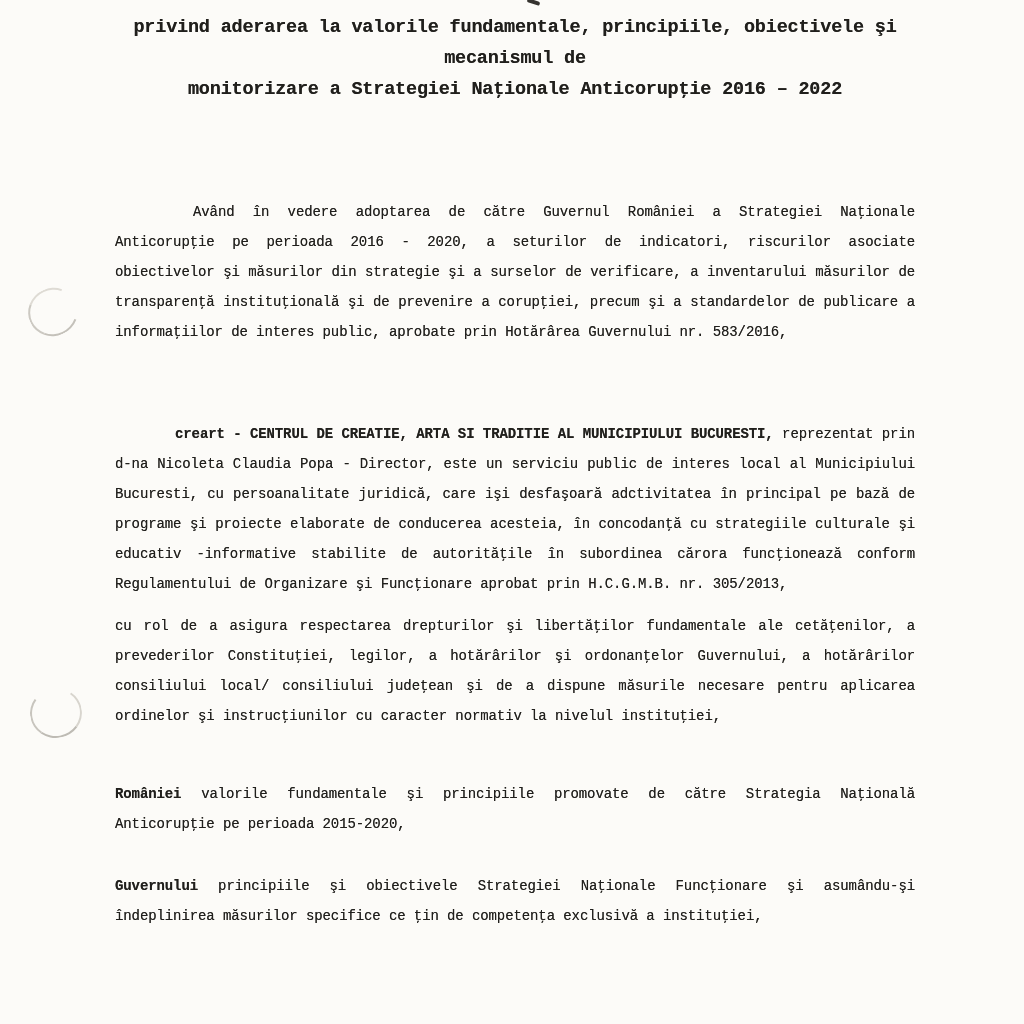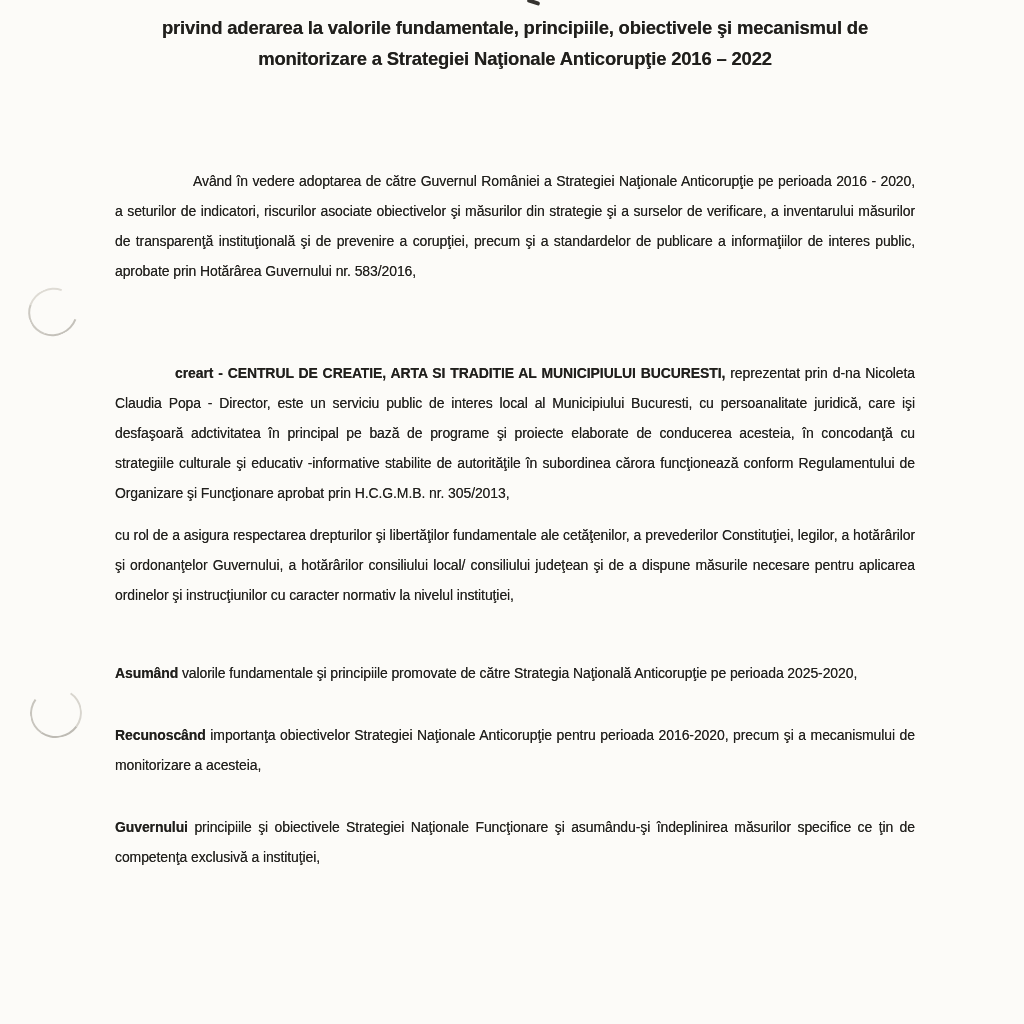--- a/index.html
+++ b/index.html
@@ -1,21 +1,21 @@
 <!DOCTYPE html>
 <html><head>
 <meta charset="utf-8">
 <style>
   html, body { margin: 0; padding: 0; }
   .page {
     position: relative;
     width: 1024px;
     height: 1024px;
     background: #fcfbf8;
-    font-family: Liberation Sans, sans-serif;
+    font-family: Liberation Mono, monospace;
     color: #201f1c;
     overflow: hidden;
   }
   .content {
     position: absolute;
     left: 115px;
     width: 800px;
     top: 0;
     text-shadow: 0 0 0.45px rgba(32,30,27,0.7);
   }
@@ -88,23 +88,22 @@
       <div>privind aderarea la valorile fundamentale, principiile, obiectivele şi mecanismul de</div>
       <div>monitorizare a Strategiei Naţionale Anticorupţie 2016 – 2022</div>
     </div>
 
     <p class="para p1"><span>Având în vedere adoptarea de către Guvernul României a Strategiei Naţionale Anticorupţie pe perioada 2016 - 2020, a seturilor de indicatori, riscurilor asociate obiectivelor şi măsurilor din strategie şi a surselor de verificare, a inventarului măsurilor de transparenţă instituţională şi de prevenire a corupţiei, precum şi a standardelor de publicare a informaţiilor de interes public, aprobate prin Hotărârea Guvernului nr. 583/2016,</span></p>
 
     <p class="para p2"><span class="b">creart - CENTRUL DE CREATIE, ARTA SI TRADITIE AL MUNICIPIULUI BUCURESTI,</span><span> reprezentat prin d-na Nicoleta Claudia Popa - Director, este un serviciu public de interes local al Municipiului Bucuresti, cu persoanalitate juridică, care işi desfaşoară adctivitatea în principal pe bază de programe şi proiecte elaborate de conducerea acesteia, în concodanţă cu strategiile culturale şi educativ -informative stabilite de autorităţile în subordinea cărora funcţionează conform Regulamentului de Organizare şi Funcţionare aprobat prin H.C.G.M.B. nr. 305/2013,</span></p>
 
     <p class="para p3"><span>cu rol de a asigura respectarea drepturilor şi libertăţilor fundamentale ale cetăţenilor, a prevederilor Constituţiei, legilor, a hotărârilor şi ordonanţelor Guvernului, a hotărârilor consiliului local/ consiliului judeţean şi de a dispune măsurile necesare pentru aplicarea ordinelor şi instrucţiunilor cu caracter normativ la nivelul instituţiei,</span></p>
 
-    <p class="para p4"><span class="b">Asumând</span><span> valorile fundamentale şi principiile promovate de către Strategia Naţională Anticorupţie pe perioada 2025-2020,</span></p>
+    <p class="para p4"><span class="b">României</span><span> valorile fundamentale şi principiile promovate de către Strategia Naţională Anticorupţie pe perioada 2015-2020,</span></p>
 
-    <p class="para p5"><span class="b">Recunoscând</span><span> importanţa obiectivelor Strategiei Naţionale Anticorupţie pentru perioada 2016-2020, precum şi a mecanismului de monitorizare a acesteia,</span></p>
 
     <p class="para p6"><span class="b">Guvernului</span><span> principiile şi obiectivele Strategiei Naţionale Funcţionare şi asumându-şi îndeplinirea măsurilor specifice ce ţin de competenţa exclusivă a instituţiei,</span></p>
 
   </div>
 
   <div class="punch-hole hole1"></div>
   <div class="punch-hole hole2"></div>
 
 </div>
 

